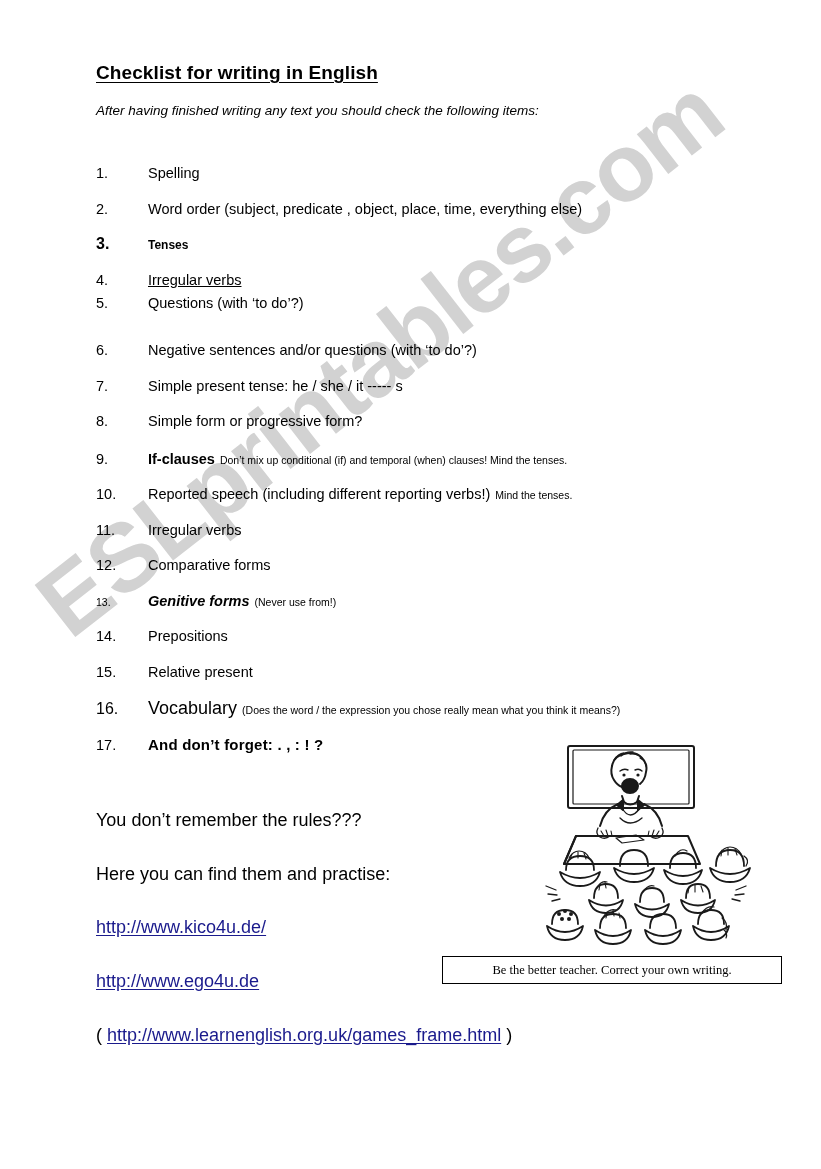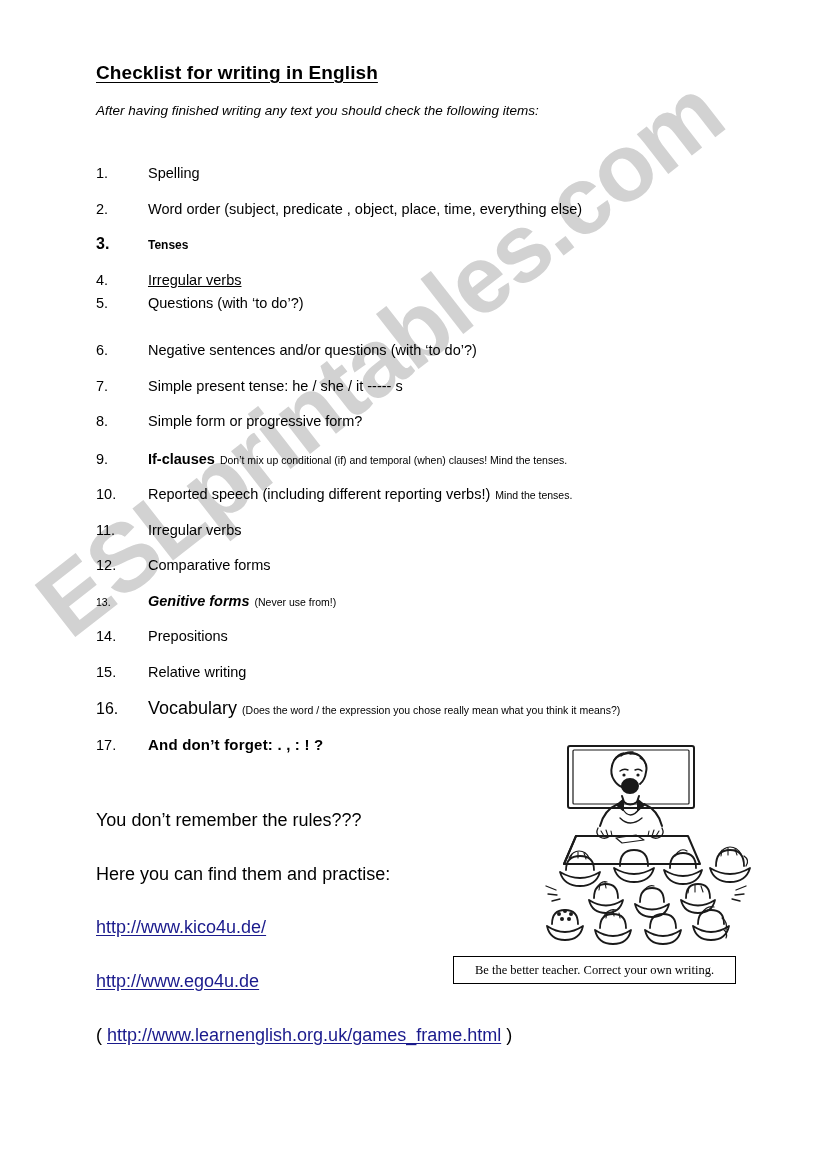--- a/index.html
+++ b/index.html
@@ -142,23 +142,23 @@
     position: absolute;
     left: 538px;
     top: 738px;
     width: 216px;
     height: 212px;
   }
   #illustration svg { display: block; }
 
   .caption-box {
     position: absolute;
-    left: 453px;
+    left: 442px;
     top: 956px;
-    width: 283px;
+    width: 340px;
     height: 28px;
     border: 1px solid #000000;
     box-sizing: border-box;
     display: flex;
     align-items: center;
     justify-content: center;
   }
   .caption-text {
     font-family: "Liberation Serif", serif;
     font-size: 12.5px;
@@ -186,21 +186,21 @@
       <div class="chk-row " style="top: 294px;"><span class="chk-num">5.</span><span class="chk-main">Questions (with ‘to do’?)</span></div>
       <div class="chk-row " style="top: 341px;"><span class="chk-num">6.</span><span class="chk-main">Negative sentences and/or questions      (with ‘to do’?)</span></div>
       <div class="chk-row " style="top: 377px;"><span class="chk-num">7.</span><span class="chk-main">Simple present tense:     he / she / it    -----  s</span></div>
       <div class="chk-row " style="top: 412px;"><span class="chk-num">8.</span><span class="chk-main">Simple form or progressive form?</span></div>
       <div class="chk-row v-semibold" style="top: 450px;"><span class="chk-num">9.</span><span class="chk-main">If-clauses</span><span class="chk-note">Don’t mix up conditional (if) and temporal (when) clauses! Mind the tenses.</span></div>
       <div class="chk-row " style="top: 485px;"><span class="chk-num">10.</span><span class="chk-main">Reported speech (including different reporting verbs!)</span><span class="chk-note">Mind the tenses.</span></div>
       <div class="chk-row " style="top: 521px;"><span class="chk-num">11.</span><span class="chk-main">Irregular verbs</span></div>
       <div class="chk-row " style="top: 556px;"><span class="chk-num">12.</span><span class="chk-main">Comparative forms</span></div>
       <div class="chk-row v-small-num" style="top: 592px;"><span class="chk-num">13.</span><span class="chk-main">Genitive forms</span><span class="chk-note">(Never use from!)</span></div>
       <div class="chk-row " style="top: 627px;"><span class="chk-num">14.</span><span class="chk-main">Prepositions</span></div>
-      <div class="chk-row " style="top: 663px;"><span class="chk-num">15.</span><span class="chk-main">Relative writing</span></div>
+      <div class="chk-row " style="top: 663px;"><span class="chk-num">15.</span><span class="chk-main">Relative present</span></div>
       <div class="chk-row v-large" style="top: 698px;"><span class="chk-num">16.</span><span class="chk-main">Vocabulary</span><span class="chk-note">(Does the word / the expression you chose really mean what you think it means?)</span></div>
       <div class="chk-row v-semi17" style="top: 736px;"><span class="chk-num">17.</span><span class="chk-main">And don’t forget:   .  ,  : ! ?</span></div>
     </div>
 
   <div class="prose" style="top:810px;">You don’t remember the rules???</div>
   <div class="prose" style="top:864px;">Here you can find them and practise:</div>
 
   <div id="links">
       <div class="linkline" style="top: 917px;"><a href="#">http://www.kico4u.de/</a></div>
       <div class="linkline" style="top: 971px;"><a href="#">http://www.ego4u.de</a></div>

